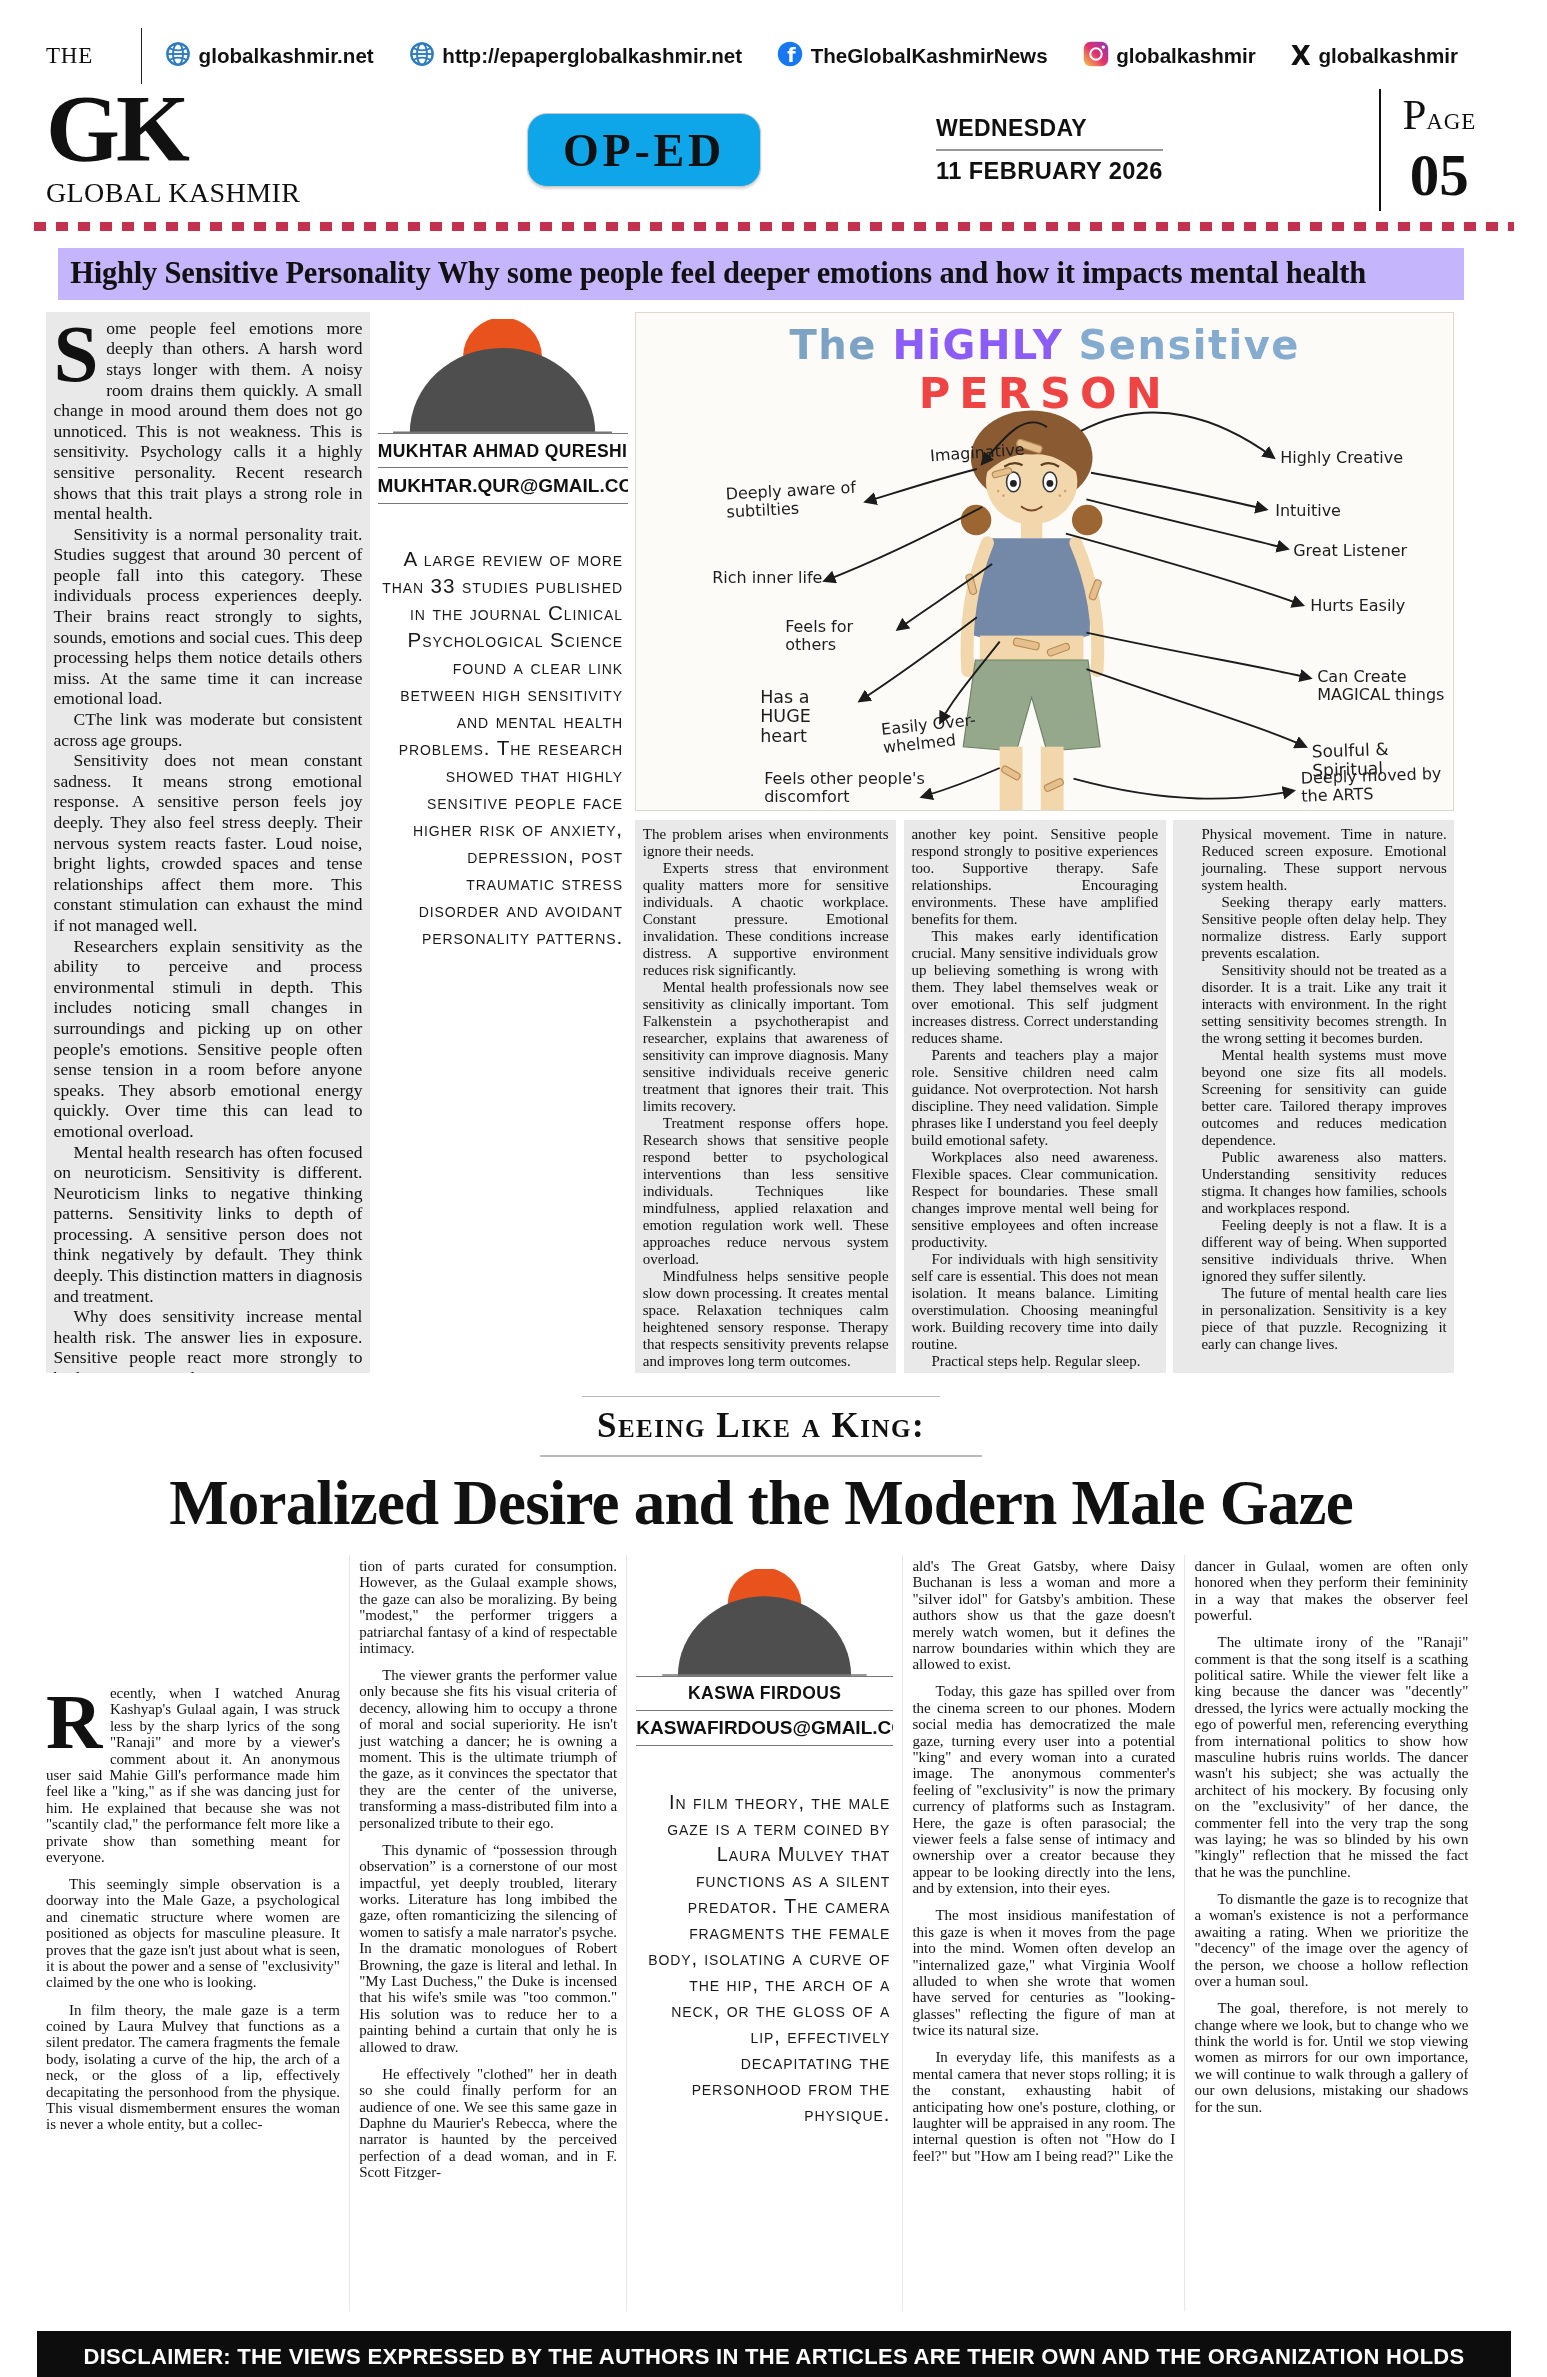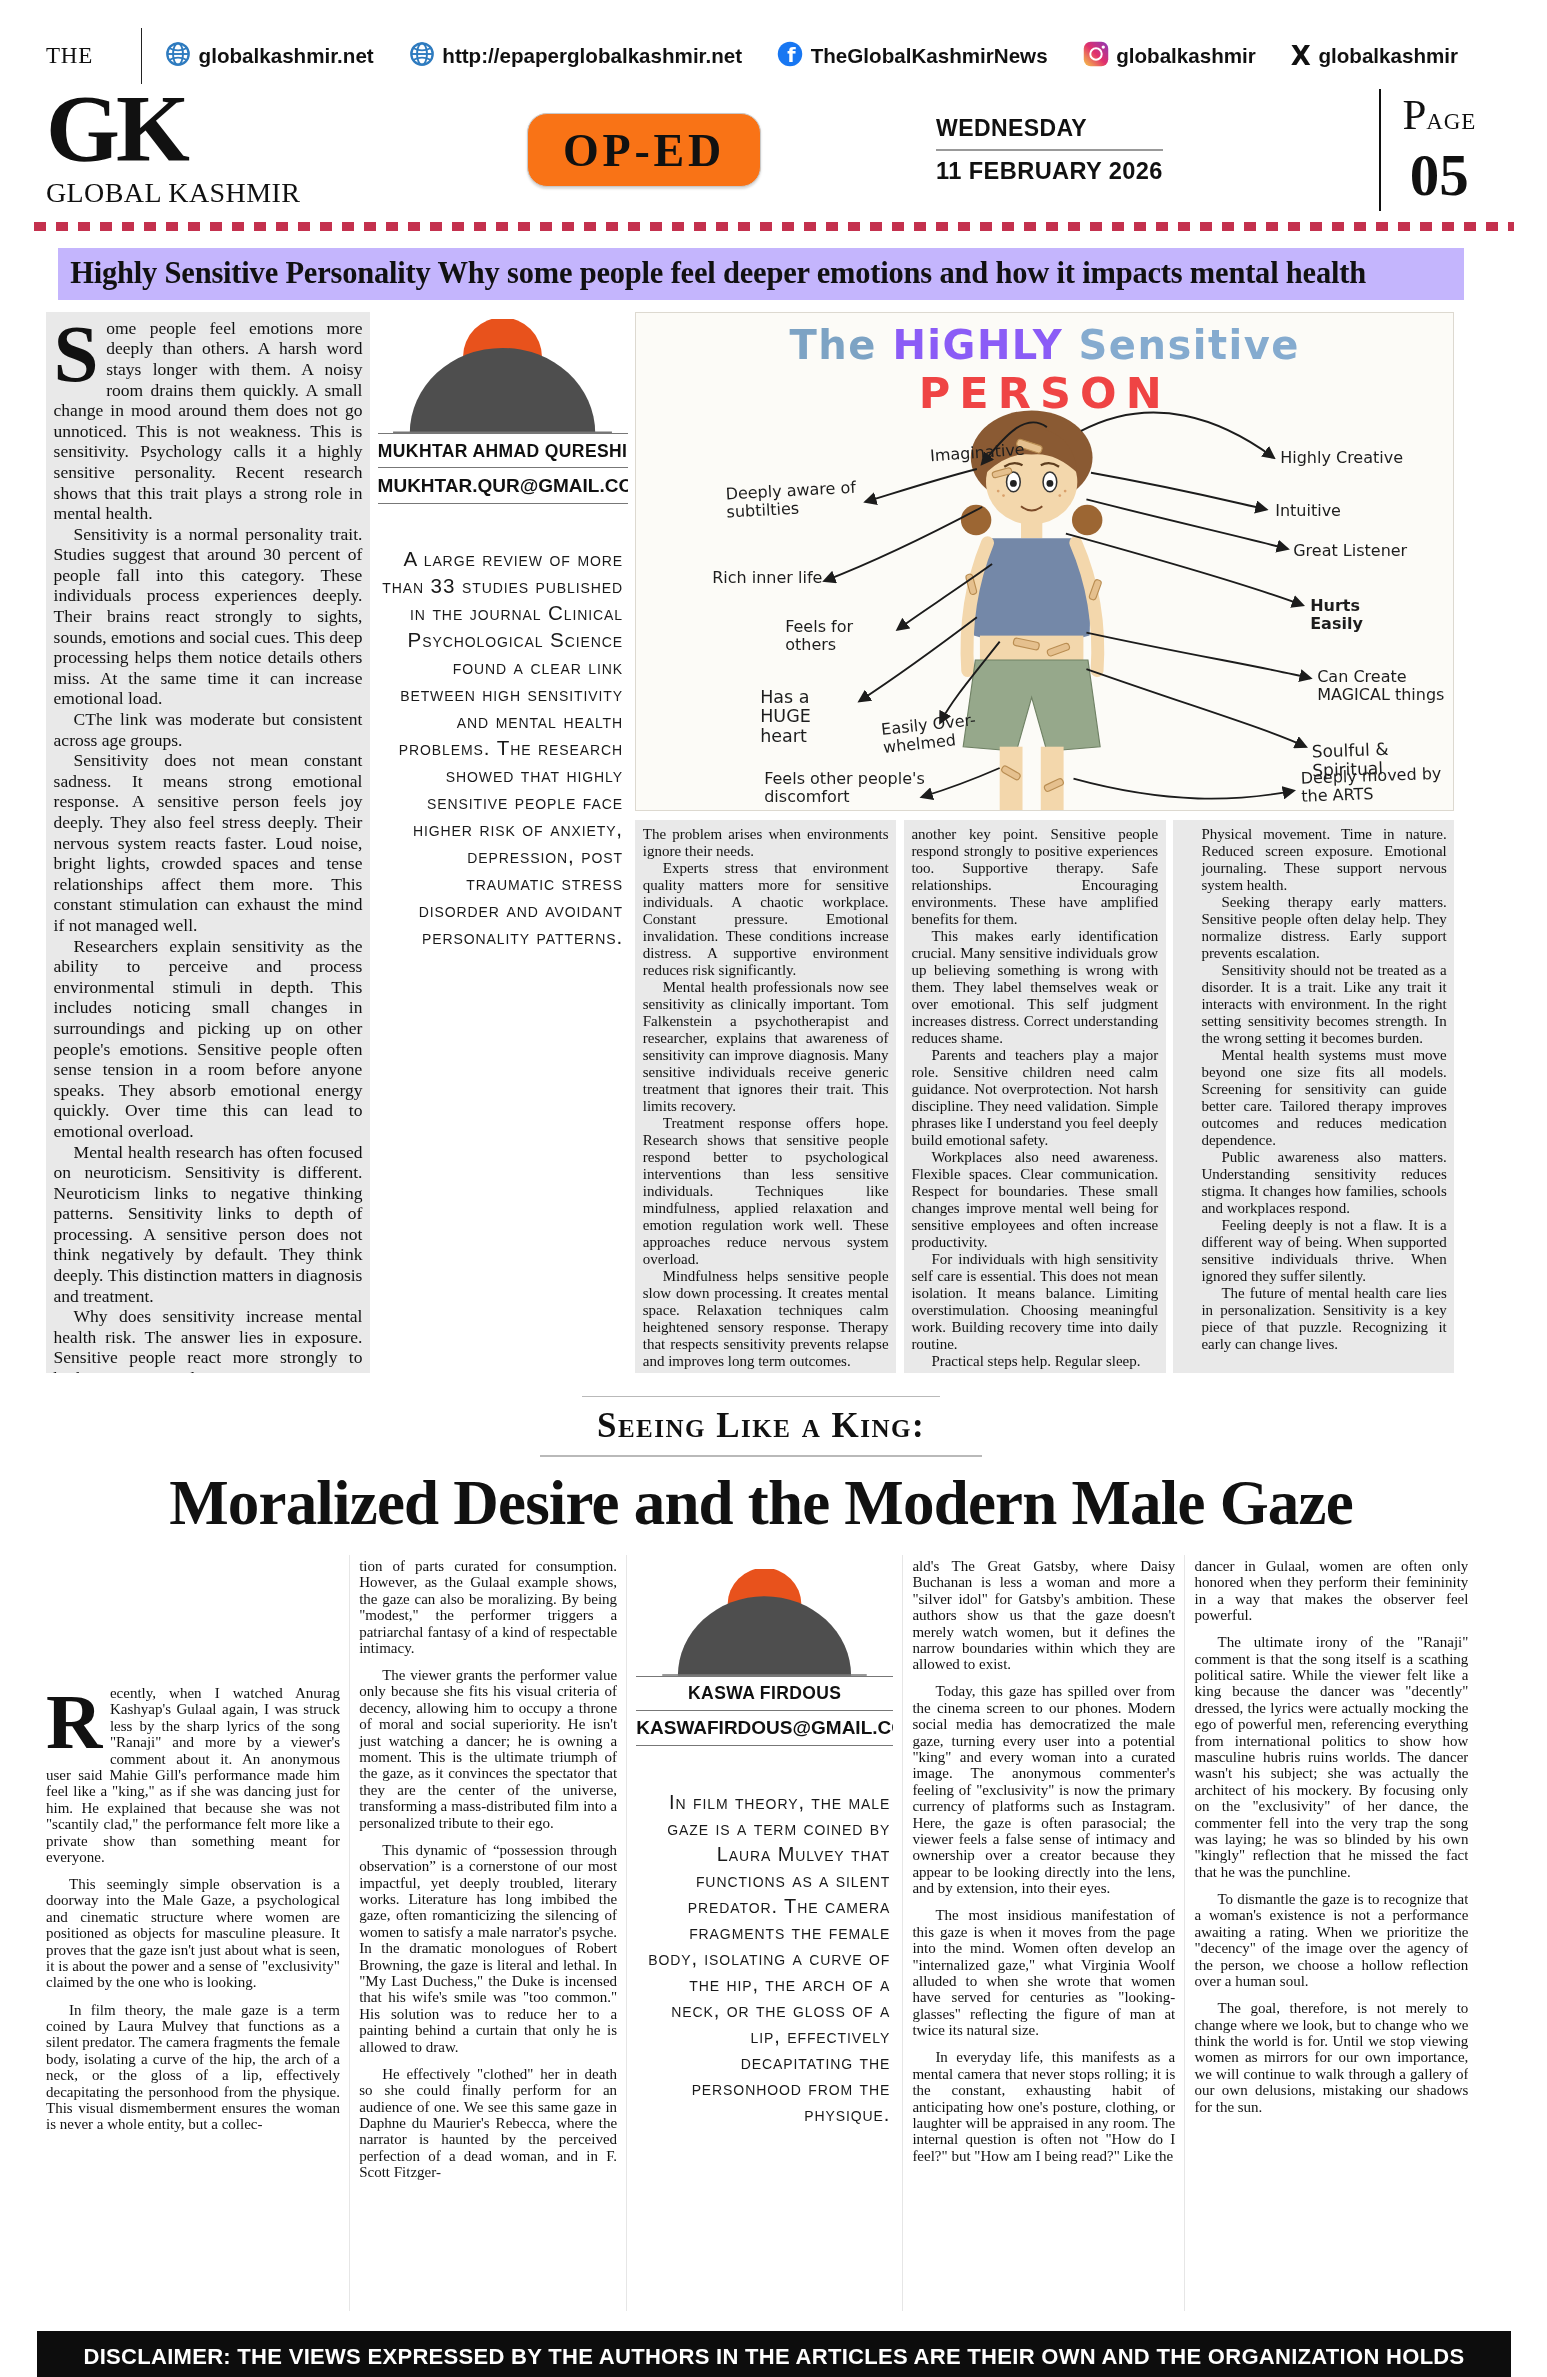--- a/index.html
+++ b/index.html
@@ -10,21 +10,21 @@
   .hdr-top{display:flex;align-items:center;gap:23px;height:66px;}
   .the{font:23px "Liberation Serif",serif;letter-spacing:0.8px;width:72px;}
   .vline{border-left:1.5px solid #222;height:56px;}
   .contacts{display:flex;gap:35px;font:bold 20.6px "Liberation Sans",sans-serif;}
   .contact{display:flex;gap:7.6px;align-items:center;}
   .xicon{font:900 26px "DejaVu Sans",sans-serif;}
   .hdr-bot{display:flex;align-items:center;margin-top:0;}
   .mast{width:290px;}
   .gk{font:bold 95px/0.82 "Liberation Serif",serif;letter-spacing:-3.8px;}
   .gname{font:28px "Liberation Serif",serif;margin-top:7.6px;letter-spacing:0.4px;}
-  .oped{background:#f97316;border:0.8px solid #c9c9c9;border-radius:20px;padding:9.1px 35px;
+  .oped{background:#0ea5e9;border:0.8px solid #c9c9c9;border-radius:20px;padding:9.1px 35px;
         font:bold 46px "Liberation Serif",serif;letter-spacing:3.8px;margin-left:191px;box-shadow:0 1.5px 2.3px rgba(0,0,0,0.15);}
   .datebox{margin-left:175px;font-family:"Liberation Sans",sans-serif;font-weight:bold;}
   .day{font-size:23px;border-bottom:2.3px solid #999;padding-bottom:6.9px;letter-spacing:0.4px;}
   .ddate{font-size:23.6px;margin-top:6.9px;letter-spacing:0.4px;}
   .pagebox{margin-left:auto;display:flex;gap:21.3px;align-items:center;}
   .pvline{border-left:2.3px solid #111;height:122px;}
   .pword{font:43px "Liberation Serif",serif;}
   .pword .sm{font-size:23px;letter-spacing:0.8px;}
   .pnum{font:bold 59px "Liberation Serif",serif;margin-top:1.5px;text-align:center;}
   .reddash{height:9.1px;margin:10.7px 34px 0;
@@ -61,21 +61,21 @@
   .it-the{color:#7da3c4;} .it-highly{color:#8b5cf6;} .it-sens{color:#85abcf;}
   .it2{font-size:43px;color:#ef4444;letter-spacing:9.1px;margin-top:0;}
   svg.fig{position:absolute;inset:0;z-index:1;}
   .lbl{position:absolute;font:16px/1.12 "DejaVu Sans",sans-serif;color:#1d1d1d;z-index:2;}
   .l0{left:294px;top:131px;transform:rotate(-4deg);}
   .l1{left:644px;top:136px;}
   .l2{left:90px;top:169px;width:133px;transform:rotate(-3deg);}
   .l3{left:639px;top:189px;}
   .l4{left:657px;top:229px;width:114px;}
   .l5{left:76px;top:256px;width:114px;}
-  .l6{left:674px;top:284px;width:99px;font-weight:bold;}
+  .l6{left:674px;top:284px;width:99px;}
   .l7{left:149px;top:305px;width:111px;}
   .l8{left:124px;top:375px;width:99px;font-size:17.5px;}
   .l9{left:246px;top:403px;width:95px;transform:rotate(-6deg);}
   .l10{left:681px;top:355px;width:128px;}
   .l11{left:676px;top:427px;width:143px;font-size:17px;transform:rotate(-2deg);}
   .l12{left:128px;top:457px;width:164px;}
   .l13{left:665px;top:454px;width:152px;transform:rotate(-2deg);}
   
   .a2{margin:23px 72px 0 46px;}
   .kick-rule{height:1.5px;background:#b9b9b9;margin:0 auto;}

